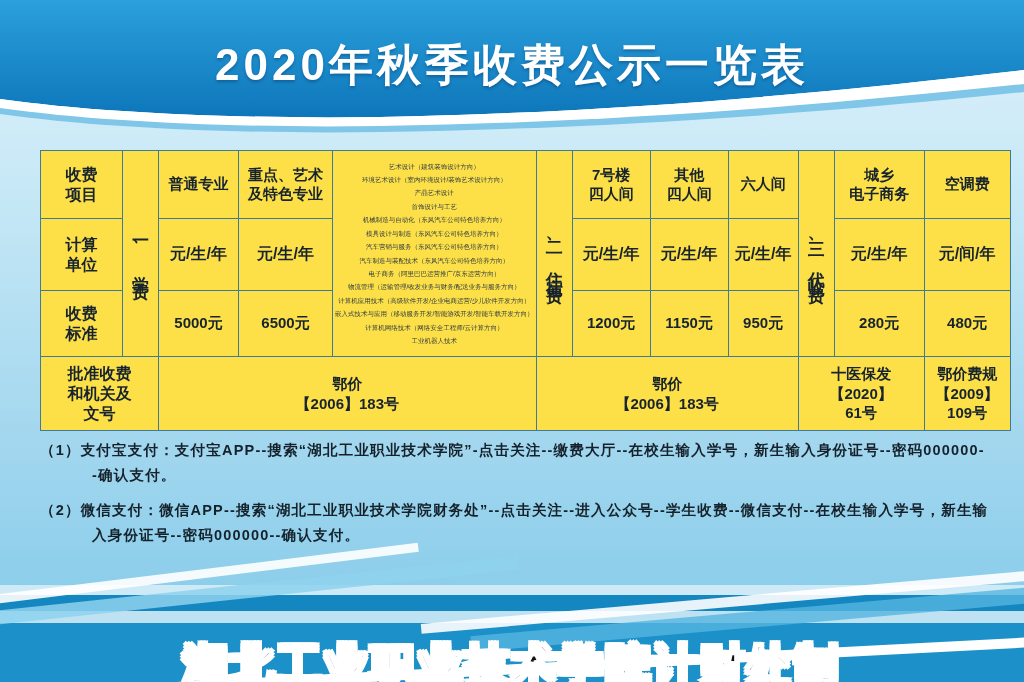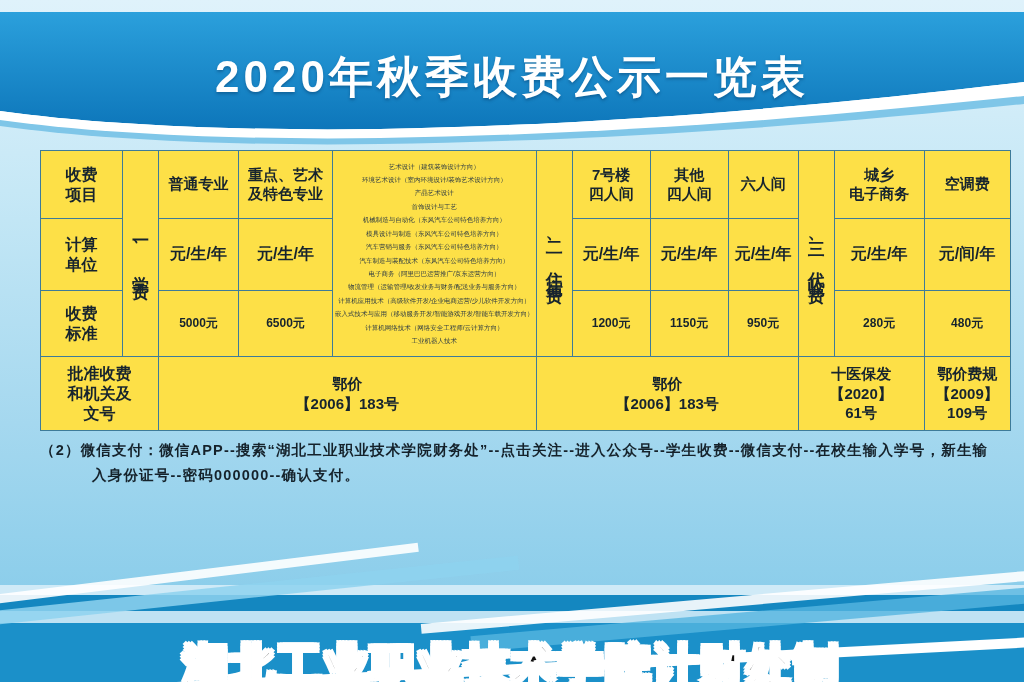--- a/index.html
+++ b/index.html
@@ -1,36 +1,36 @@
 <!DOCTYPE html>
 <html><head>
 <meta charset="utf-8">
 <style>
   * { margin:0; padding:0; box-sizing:border-box; }
   html,body { width:1024px; height:682px; }
   body { font-family:"Liberation Sans","DejaVu Sans",sans-serif; position:relative; overflow:hidden;
          background:linear-gradient(180deg,#dff2fb 0%,#c6e8f6 28%,#a5d8ef 62%,#7ec8e8 100%); }
 
   
-  .header { position:absolute; top:12px; left:0; width:1024px; height:150px; }
+  .header { position:absolute; top:0; left:0; width:1024px; height:150px; }
   .header svg { display:block; }
   .title { position:absolute; top:36px; left:0; width:100%; text-align:center;
            color:#ffffff; font-size:44px; font-weight:bold; letter-spacing:4px;
            text-shadow:0 2px 3px rgba(0,40,80,.35); }
 
   
   table.fee { position:absolute; left:40px; top:150px; border-collapse:collapse;
               background:#fde047; table-layout:fixed; }
   table.fee td { border:1px solid #3e7b99; text-align:center; vertical-align:middle;
                  color:#17242e; font-weight:bold; white-space:pre-line; padding:2px; }
   td.rowlab  { font-size:16px; line-height:1.25; }
   td.vert    { writing-mode:vertical-rl; font-size:17px; letter-spacing:7px; padding-top:8px; }
   td.head    { font-size:15px; line-height:1.25; }
   td.unit    { font-size:16px; }
-  td.fee-val { font-size:12px; }
+  td.fee-val { font-size:15px; }
   td.appr    { font-size:15px; line-height:1.3; }
   td.majors  { text-align:left; vertical-align:top; padding:7px 5px; }
   td.majors div { font-size:6.5px; font-weight:normal; color:#2c3a44; line-height:13.4px;
                   white-space:nowrap; overflow:hidden; }
   .r1 { height:68px; } .r2 { height:72px; } .r3 { height:66px; } .r4 { height:74px; }
 
   
   .pay { position:absolute; left:40px; top:438px; width:950px; }
   .pay-head { color:#e02016; font-size:14px; font-weight:bold; letter-spacing:1px; margin-bottom:10px; }
   .pay-item { color:#15222b; font-size:14.5px; font-weight:600; letter-spacing:1.2px;
@@ -143,20 +143,21 @@
 【2020】
 61号</td>
     <td class="appr">鄂价费规
 【2009】
 109号</td>
   </tr>
 </tbody>
   </table>
 
 <div class="pay">
+  <div class="pay-item">（1）支付宝支付：支付宝APP--搜索“湖北工业职业技术学院”-点击关注--缴费大厅--在校生输入学号，新生输入身份证号--密码000000--确认支付。</div>
   <div class="pay-item">（2）微信支付：微信APP--搜索“湖北工业职业技术学院财务处”--点击关注--进入公众号--学生收费--微信支付--在校生输入学号，新生输入身份证号--密码000000--确认支付。</div>
 </div>
 
 <div class="band band1"></div>
 <div class="band band2"></div>
 <div class="band band3"></div>
 <div class="footer-main"></div>
 <div class="stripe s1"></div>
 <div class="stripe s2"></div>
 <div class="stripe s3"></div>

